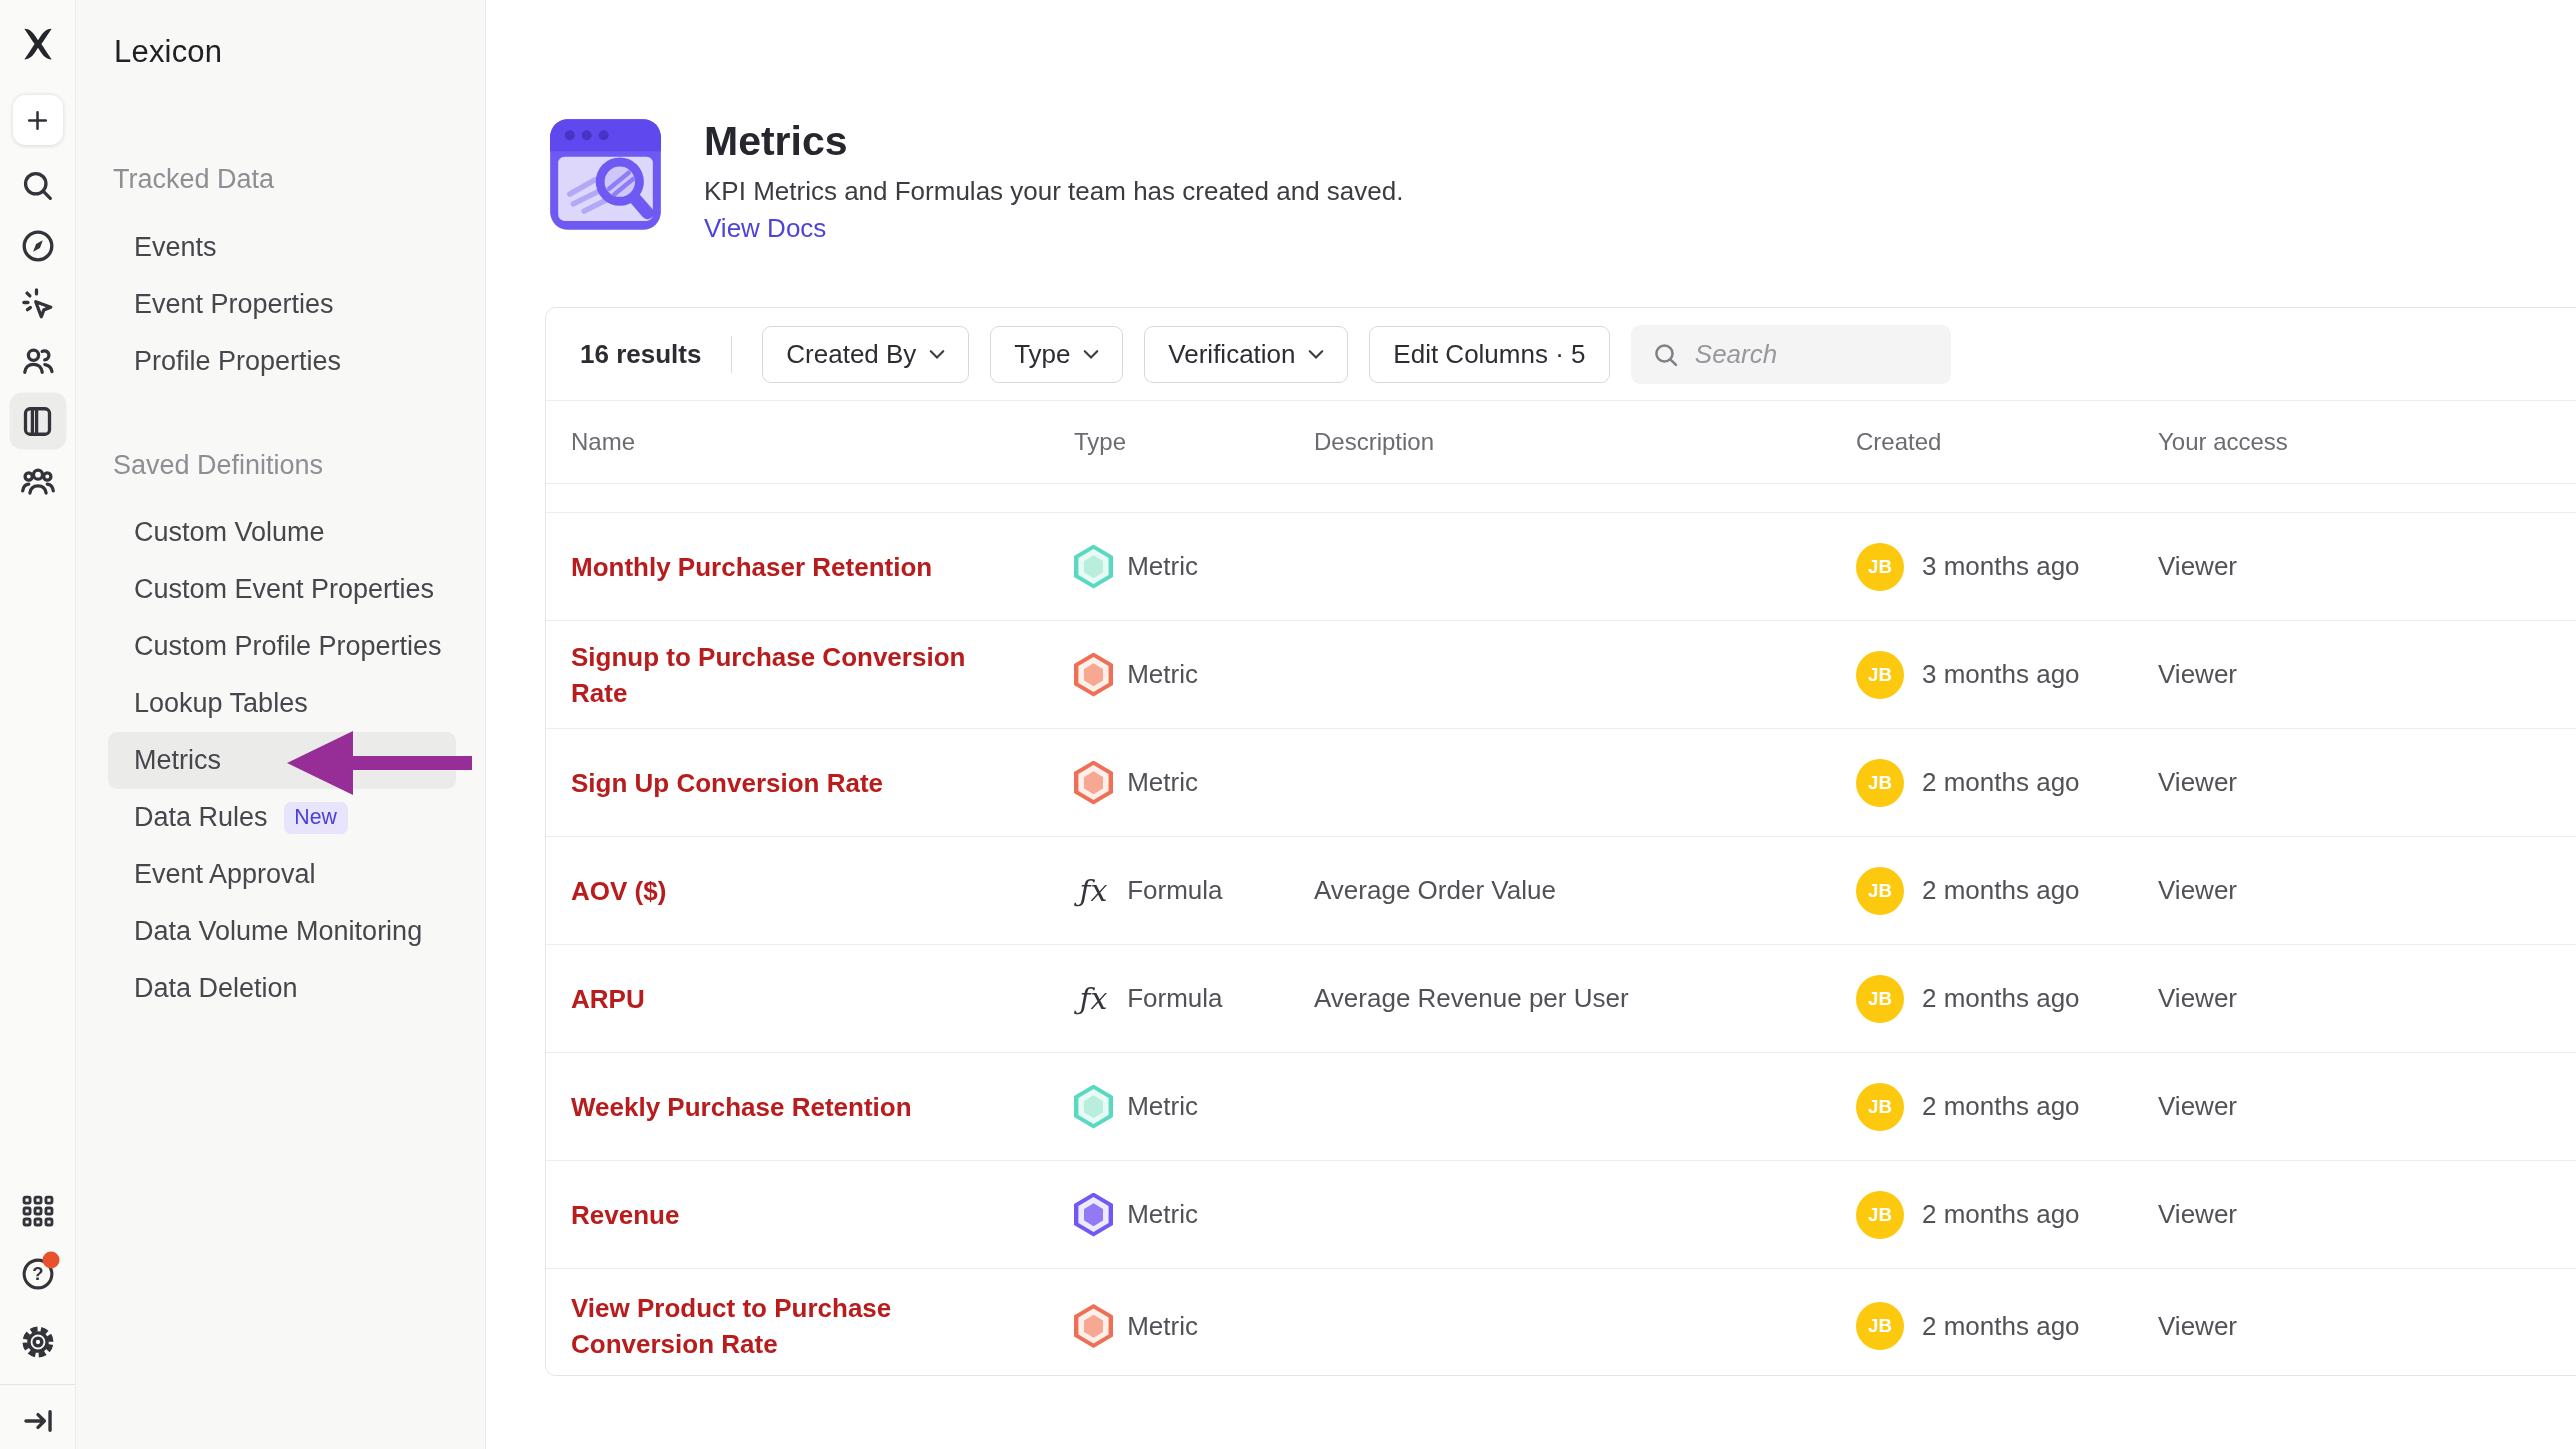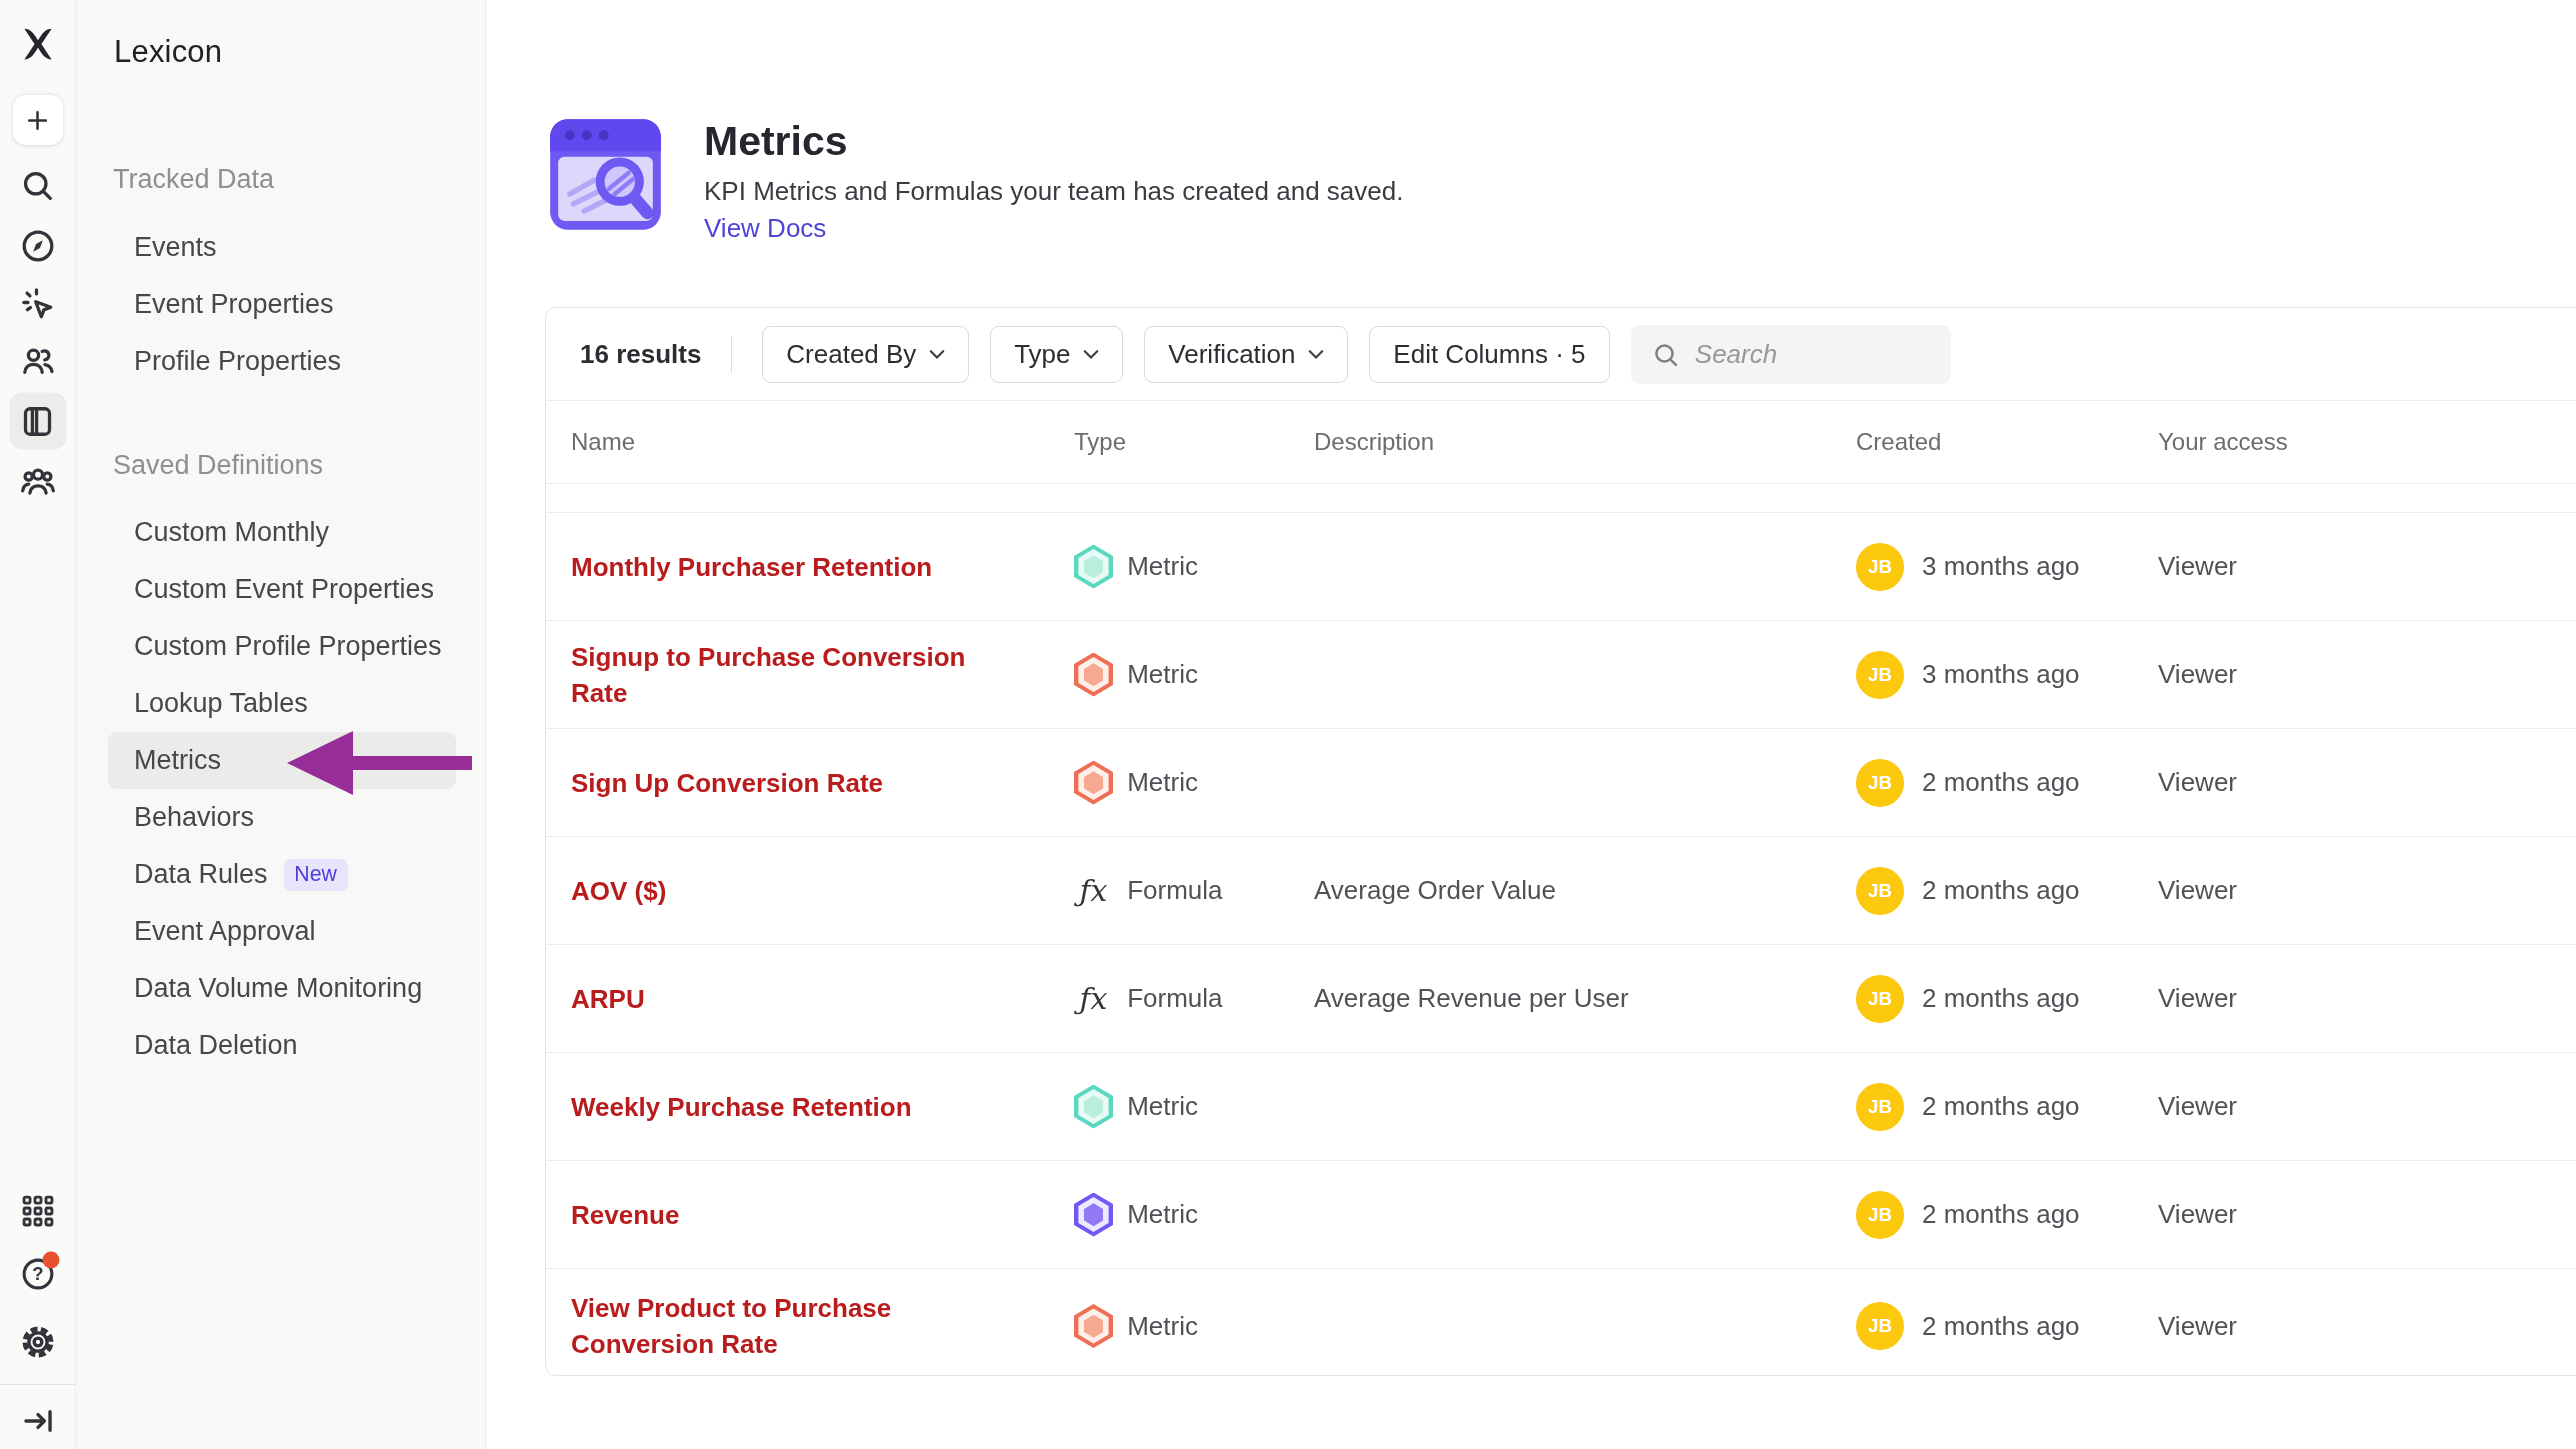--- a/index.html
+++ b/index.html
@@ -184,36 +184,33 @@
       </div>
     <div class="side-item">
         <span>Event Properties</span>
       </div>
     <div class="side-item">
         <span>Profile Properties</span>
       </div>
 
     <div class="side-section-h ssec2">Saved Definitions</div>
     <div class="side-item">
-        <span>Custom Monthly</span>
+        <span>Custom Volume</span>
       </div>
     <div class="side-item">
         <span>Custom Event Properties</span>
       </div>
     <div class="side-item">
         <span>Custom Profile Properties</span>
       </div>
     <div class="side-item">
         <span>Lookup Tables</span>
       </div>
     <div class="side-item selected">
         <span>Metrics</span>
-      </div>
-    <div class="side-item">
-        <span>Behaviors</span>
       </div>
 
     <div class="side-item">
       <span>Data Rules</span>
       <span class="badge-new">New</span>
     </div>
     <div class="side-item">
         <span>Event Approval</span>
       </div>
     <div class="side-item">

